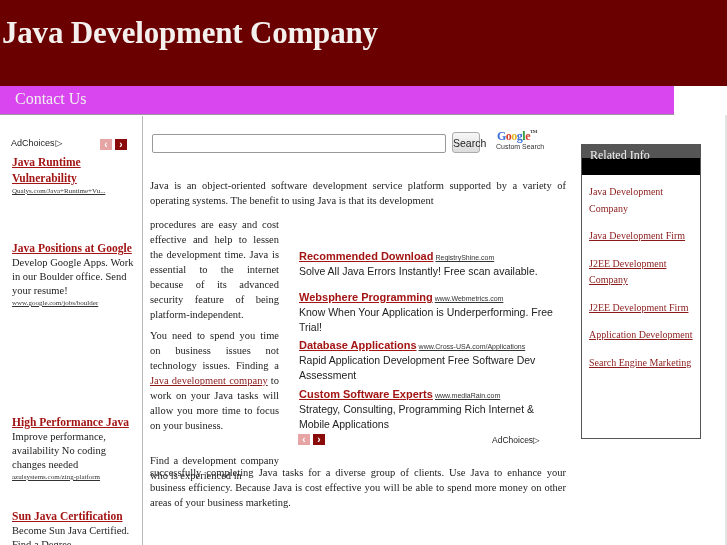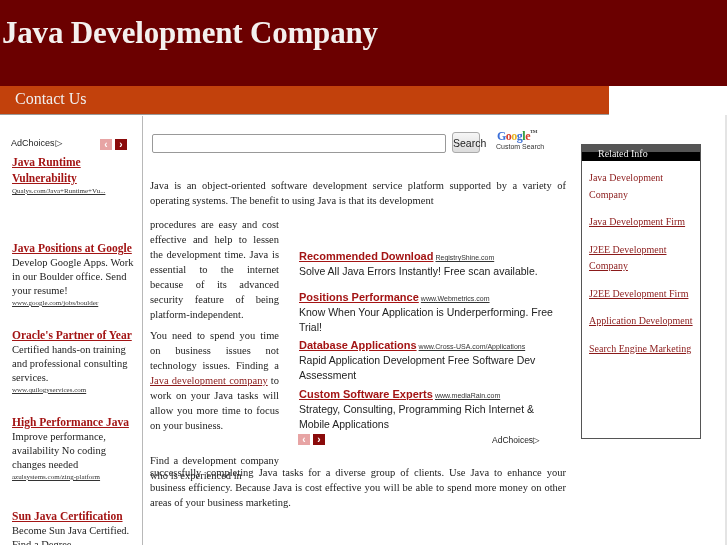--- a/index.html
+++ b/index.html
@@ -2,21 +2,21 @@
 <html><head>
   <meta charset="utf-8">
   <style>
     * { box-sizing: border-box; margin: 0; padding: 0; }
     html, body { width: 727px; height: 545px; overflow: hidden; background: #ffffff; }
     body { position: relative; font-family: "Liberation Serif", serif; color: #222; }
 
     .header { position: absolute; left: 0; top: 0; width: 727px; height: 86px; background: #6b0000; }
     .site-title { position: absolute; left: 2px; top: 15px; font-family: "Liberation Serif", serif; font-weight: bold; font-size: 31px; color: #f4f0ee; letter-spacing: -0.2px; }
 
-    .navbar { position: absolute; left: 0; top: 86px; width: 609px; height: 29px; background: #c2410c; border-bottom: 1px solid #999; }
+    .navbar { position: absolute; left: 0; top: 86px; width: 674px; height: 29px; background: #d946ef; border-bottom: 1px solid #999; }
     .nav-contact { position: absolute; left: 15px; top: 4px; font-family: "Liberation Serif", serif; font-size: 16px; color: #f0f0f0; text-decoration: none; cursor: pointer; }
 
     .right-edge { position: absolute; right: 0; top: 115px; width: 2px; height: 430px; background: #e4e4e4; }
 
     
     .left-ads { position: absolute; left: 0; top: 116px; width: 143px; height: 429px; border-right: 1px solid #b8b8b8; }
     .left-ads .adchoices { position: absolute; left: 11px; top: 22px; font-family: "Liberation Sans", sans-serif; font-size: 9px; color: #222; }
     .adchoices .tri { display: inline-block; font-size: 9px; margin-left: 1px; }
     .nav-arrows { position: absolute; display: flex; gap: 3px; }
     .arrow { width: 12px; height: 11px; font-family: "Liberation Sans", sans-serif; font-size: 10px; font-weight: bold; color: #fff; line-height: 11px; text-align: center; cursor: pointer; }
@@ -49,21 +49,21 @@
     
     .mad { position: absolute; left: 299px; width: 256px; font-family: "Liberation Sans", sans-serif; }
     .mad .t { font-size: 11px; font-weight: bold; color: #a31414; text-decoration: underline; cursor: pointer; }
     .mad .u { font-size: 7px; color: #333; text-decoration: underline; margin-left: 2px; cursor: pointer; }
     .mad .d { display: block; font-size: 10.5px; color: #222; line-height: 15px; }
     .mid-nav { left: 298px; top: 434px; }
     .mid-adchoices { position: absolute; left: 492px; top: 435px; font-family: "Liberation Sans", sans-serif; font-size: 8.5px; color: #222; }
 
     
     .related { position: absolute; left: 581px; top: 144px; width: 120px; height: 295px; border: 1px solid #555; background: #fff; }
-    .related-head { height: 16px; background: linear-gradient(#555 0%, #555 45%, #000 45%, #000 100%); padding: 3px 0 0 16px; font-family: "Liberation Serif", serif; font-size: 10px; color: #f0f0f0; }
+    .related-head { height: 30px; background: linear-gradient(#555 0%, #555 45%, #000 45%, #000 100%); padding: 3px 0 0 8px; font-family: "Liberation Serif", serif; font-size: 12px; color: #f0f0f0; }
     .related-list { list-style: none; padding: 8px 0 0 7px; }
     .related-list li { margin-bottom: 11px; line-height: 14.5px; }
     .related-list a { font-family: "Liberation Serif", serif; font-size: 10px; color: #8b1a1a; text-decoration: underline; cursor: pointer; }
     .related-list li:first-child a { text-decoration: none; }
   </style>
 </head>
 <body>
 
 <div class="header">
   <div class="site-title">Java Development Company</div>
@@ -86,25 +86,20 @@
 
   <div class="lad" style="top:38px;">
     <a class="t">Java Runtime Vulnerability</a>
     <a class="u">Qualys.com/Java+Runtime+Vu...</a>
   </div>
   <div class="lad" style="top:124px;">
     <a class="t">Java Positions at Google</a>
     <span class="d">Develop Google Apps. Work in our Boulder office. Send your resume!</span>
     <a class="u">www.google.com/jobs/boulder</a>
   </div>
-  <div class="lad" style="top:211px;">
-    <a class="t">Oracle's Partner of Year</a>
-    <span class="d">Certified hands-on training and professional consulting services.</span>
-    <a class="u">www.quilogyservices.com</a>
-  </div>
   <div class="lad" style="top:298px;">
     <a class="t">High Performance Java</a>
     <span class="d">Improve performance, availability No coding changes needed</span>
     <a class="u">azulsystems.com/zing-platform</a>
   </div>
   <div class="lad" style="top:392px;">
     <a class="t">Sun Java Certification</a>
     <span class="d">Become Sun Java Certified. Find a Degree</span>
   </div>
 </div>
@@ -124,21 +119,21 @@
   <span>to work on your Java tasks will allow you more time to focus on your business.</span>
 </div>
 <div class="body-text col-text p3">Find a development company who is experienced in</div>
 <div class="body-text p4">successfully completing Java tasks for a diverse group of clients. Use Java to enhance your business efficiency. Because Java is cost effective you will be able to spend more money on other areas of your business marketing.</div>
 
 <div class="mad" style="top:246px;">
   <a class="t">Recommended Download</a><a class="u">RegistryShine.com</a>
   <span class="d">Solve All Java Errors Instantly! Free scan available.</span>
 </div>
 <div class="mad" style="top:287px;">
-  <a class="t">Positions Performance</a><a class="u">www.Webmetrics.com</a>
+  <a class="t">Websphere Programming</a><a class="u">www.Webmetrics.com</a>
   <span class="d">Know When Your Application is Underperforming. Free Trial!</span>
 </div>
 <div class="mad" style="top:335px;">
   <a class="t">Database Applications</a><a class="u">www.Cross-USA.com/Applications</a>
   <span class="d">Rapid Application Development Free Software Dev Assessment</span>
 </div>
 <div class="mad" style="top:384px;">
   <a class="t">Custom Software Experts</a><a class="u">www.mediaRain.com</a>
   <span class="d">Strategy, Consulting, Programming Rich Internet &amp; Mobile Applications</span>
 </div>

